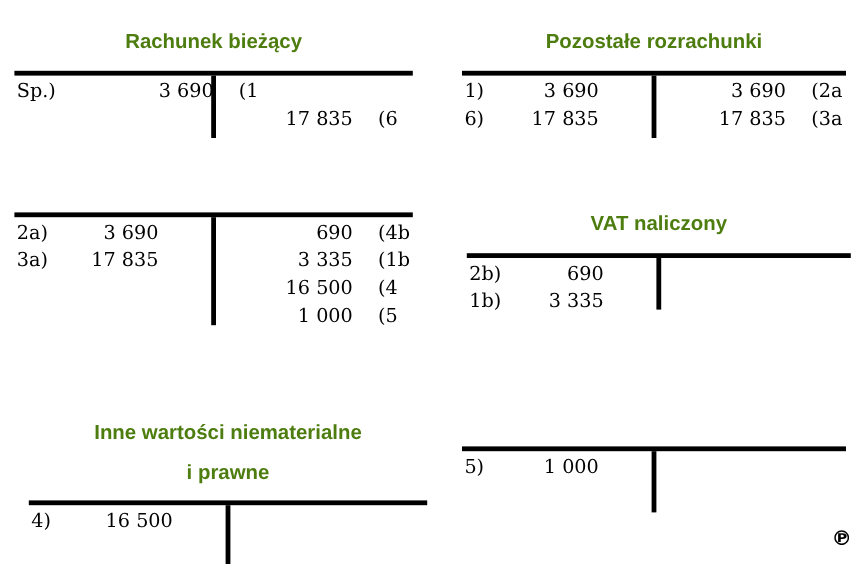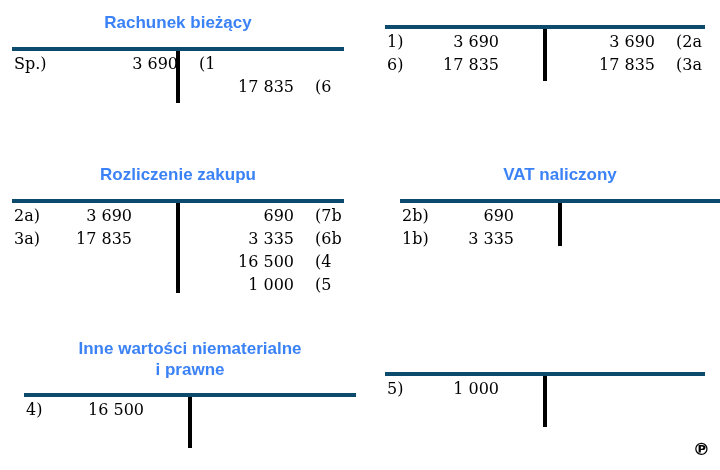--- a/index.html
+++ b/index.html
@@ -7,33 +7,33 @@
     position: relative;
     width: 720px;
     height: 470px;
     background: #ffffff;
     color: #000;
     font-family: "DejaVu Serif", serif;
     overflow: hidden;
   }
   .taccount { position: absolute; }
   .t-title {
-    margin: 0;
+    margin: 12px;
     font-family: "Liberation Sans", sans-serif;
     font-weight: bold;
     font-size: 17px;
     line-height: 22px;
     text-align: center;
-    color: #3b82f6;
+    color: #4d7c0f;
     letter-spacing: 0px;
   }
   .t-title.two-line { line-height: 21px; }
   .t-body {
     position: relative;
-    border-top: 4px solid #0c4a6e;
+    border-top: 4px solid #000000;
     margin-top: 13px;
     padding-top: 1px;
     min-height: var(--dh);
   }
   .t-divider {
     position: absolute;
     top: 0;
     left: calc(50% - 2px);
     width: 4px;
     height: var(--dh);
@@ -80,69 +80,69 @@
       <div class="trow">
         <span class="cell ref debit"></span>
         <span class="cell amt debit"></span>
         <span class="cell amt credit">17 835</span>
         <span class="cell ref credit">(6</span>
       </div>
     </div>
   </section>
 
   <section class="taccount" style="left:385px; top:12px; width:320px;">
+    <h2 class="t-title">Pozostałe rozrachunki</h2>
     <div class="t-body" style="--dh:52px">
       <span class="t-divider"></span>
       <div class="trow">
         <span class="cell ref debit">1)</span>
         <span class="cell amt debit">3 690</span>
         <span class="cell amt credit">3 690</span>
         <span class="cell ref credit">(2a</span>
       </div>
       <div class="trow">
         <span class="cell ref debit">6)</span>
         <span class="cell amt debit">17 835</span>
         <span class="cell amt credit">17 835</span>
         <span class="cell ref credit">(3a</span>
       </div>
     </div>
   </section>
 
   <section class="taccount" style="left:12px; top:164px; width:332px;">
-    <h2 class="t-title">Rozliczenie zakupu</h2>
     <div class="t-body" style="--dh:90px">
       <span class="t-divider"></span>
       <div class="trow">
         <span class="cell ref debit">2a)</span>
         <span class="cell amt debit">3 690</span>
         <span class="cell amt credit">690</span>
-        <span class="cell ref credit">(7b</span>
+        <span class="cell ref credit">(4b</span>
       </div>
       <div class="trow">
         <span class="cell ref debit">3a)</span>
         <span class="cell amt debit">17 835</span>
         <span class="cell amt credit">3 335</span>
-        <span class="cell ref credit">(6b</span>
+        <span class="cell ref credit">(1b</span>
       </div>
       <div class="trow">
         <span class="cell ref debit"></span>
         <span class="cell amt debit"></span>
         <span class="cell amt credit">16 500</span>
         <span class="cell ref credit">(4</span>
       </div>
       <div class="trow">
         <span class="cell ref debit"></span>
         <span class="cell amt debit"></span>
         <span class="cell amt credit">1 000</span>
         <span class="cell ref credit">(5</span>
       </div>
     </div>
   </section>
 
-  <section class="taccount" style="left:400px; top:164px; width:320px;">
+  <section class="taccount" style="left:389px; top:164px; width:320px;">
     <h2 class="t-title">VAT naliczony</h2>
     <div class="t-body" style="--dh:43px">
       <span class="t-divider"></span>
       <div class="trow">
         <span class="cell ref debit">2b)</span>
         <span class="cell amt debit">690</span>
         <span class="cell amt credit"></span>
         <span class="cell ref credit"></span>
       </div>
       <div class="trow">

